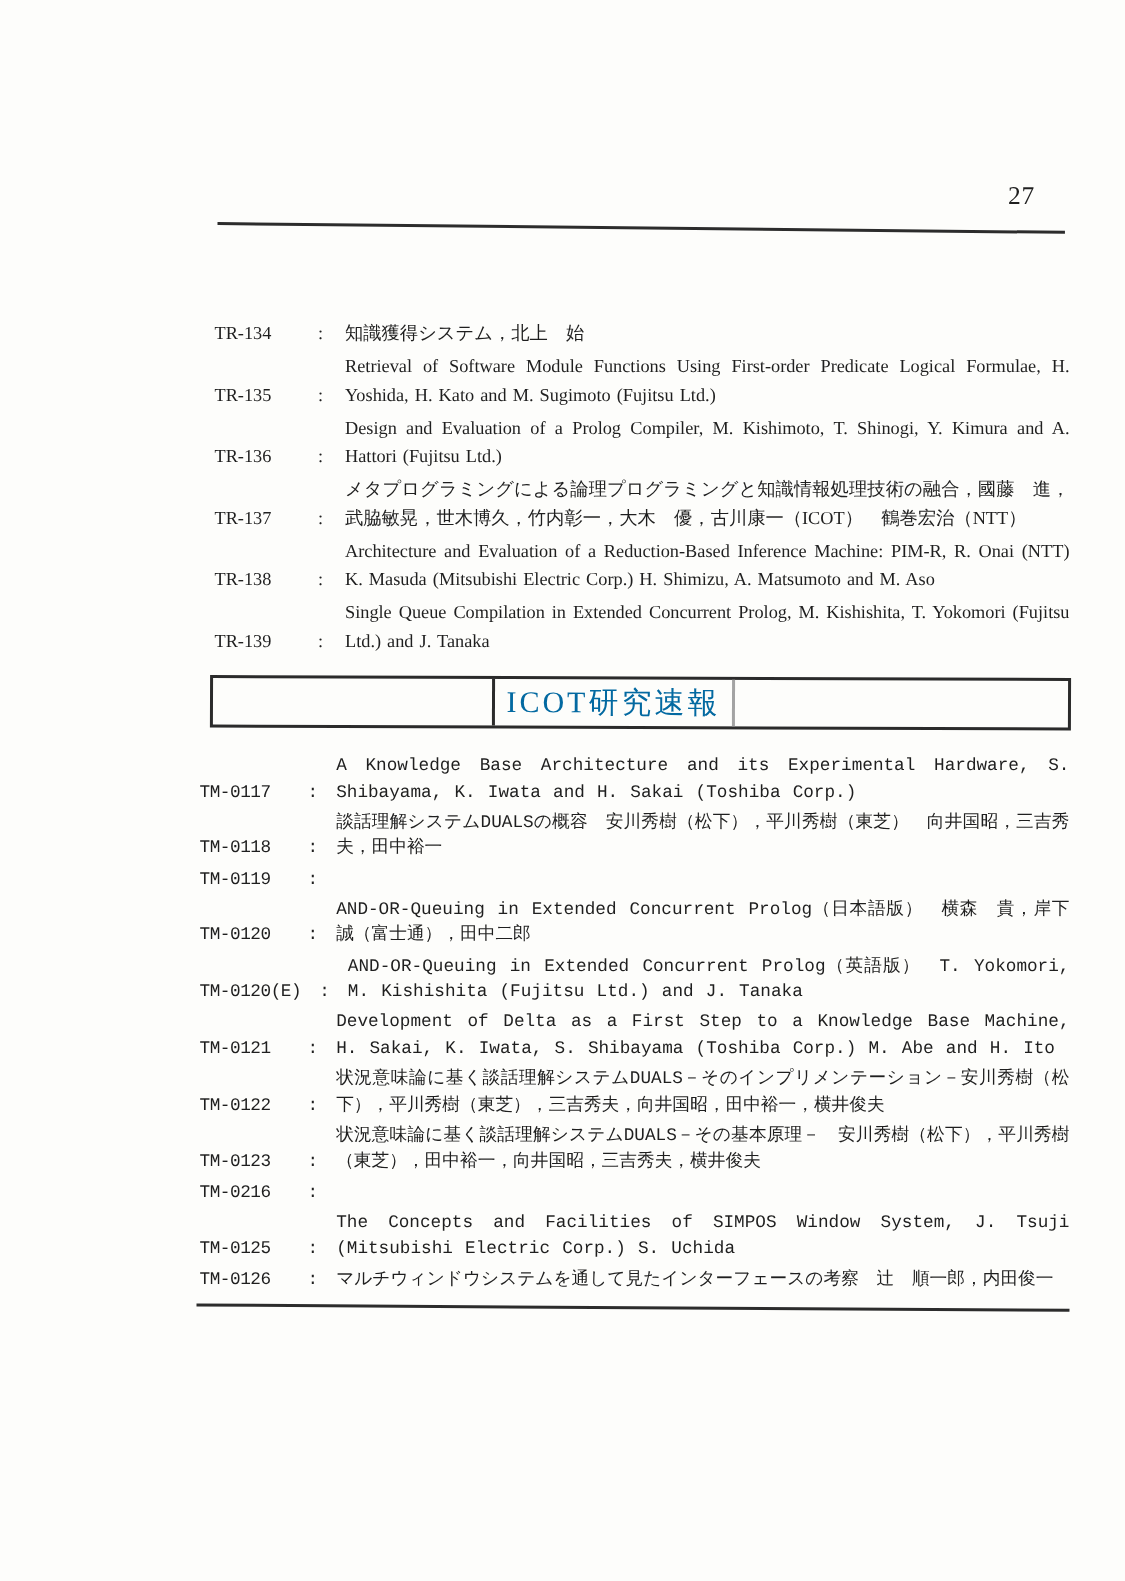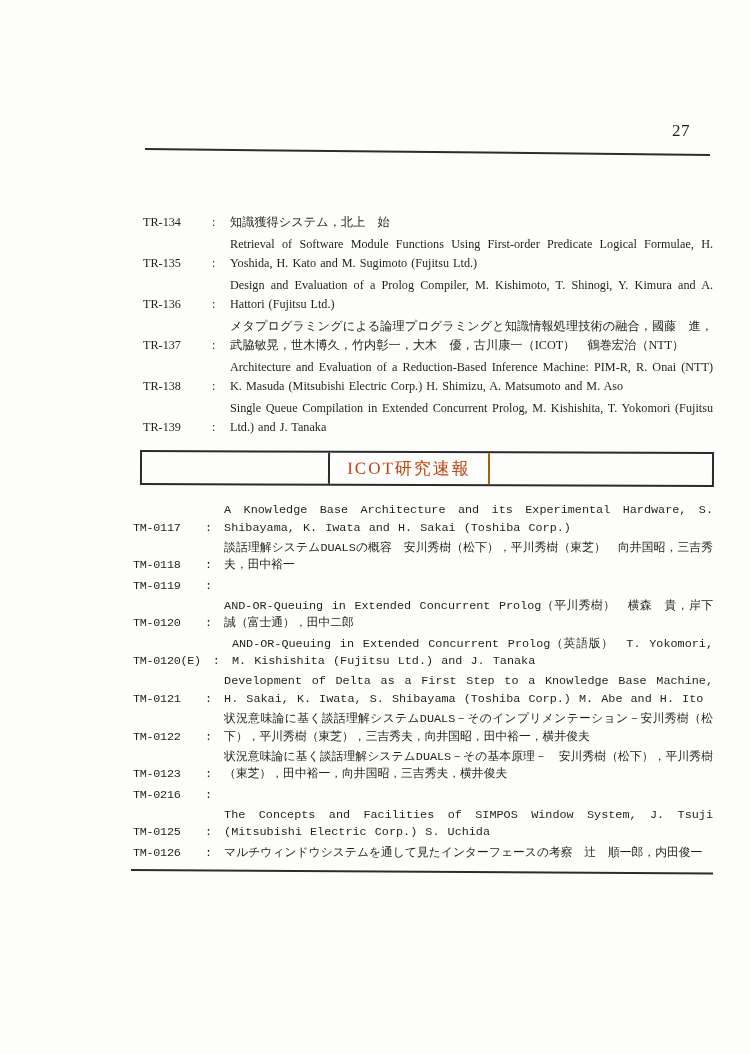--- a/index.html
+++ b/index.html
@@ -34,23 +34,23 @@
   .entry-text{flex:1;text-align:justify;word-spacing:1px;}
   .banner{
     position:absolute;top:450px;left:140px;width:570px;height:31px;
     display:flex;border:2px solid #2b2b2b;
     transform:rotate(0.2deg);transform-origin:left center;
     background:#fdfdfb;
   }
   .banner-cell{height:100%;box-sizing:border-box;}
   .banner-cell.left{width:188px;border-right:2px solid #2b2b2b;}
   .banner-cell.mid{
-    width:160px;border-right:2px solid #a16207;
+    width:160px;border-right:2px solid #a3a3a3;
     display:flex;align-items:center;justify-content:center;
-    font-size:17px;letter-spacing:2px;color:#c2410c;
+    font-size:20px;letter-spacing:2px;color:#0369a1;
   }
   .banner-cell.right{flex:1;}
 </style>
 </head>
 <body>
 
 <div class="page-number">27</div>
 
 <div class="rule rule-top"></div>
 
@@ -114,21 +114,21 @@
     </div>
 
     <div class="entry">
       <span class="entry-label">TM-0119</span>
       <span class="entry-sep">:</span>
     </div>
 
     <div class="entry">
       <span class="entry-label">TM-0120</span>
       <span class="entry-sep">:</span>
-      <span class="entry-text">AND-OR-Queuing in Extended Concurrent Prolog（平川秀樹）　横森　貴，岸下　誠（富士通），田中二郎</span>
+      <span class="entry-text">AND-OR-Queuing in Extended Concurrent Prolog（日本語版）　横森　貴，岸下　誠（富士通），田中二郎</span>
     </div>
 
     <div class="entry">
       <span class="entry-label">TM-0120(E)</span>
       <span class="entry-sep">:</span>
       <span class="entry-text">AND-OR-Queuing in Extended Concurrent Prolog（英語版）　T. Yokomori, M. Kishishita (Fujitsu Ltd.) and J. Tanaka</span>
     </div>
 
     <div class="entry">
       <span class="entry-label">TM-0121</span>

